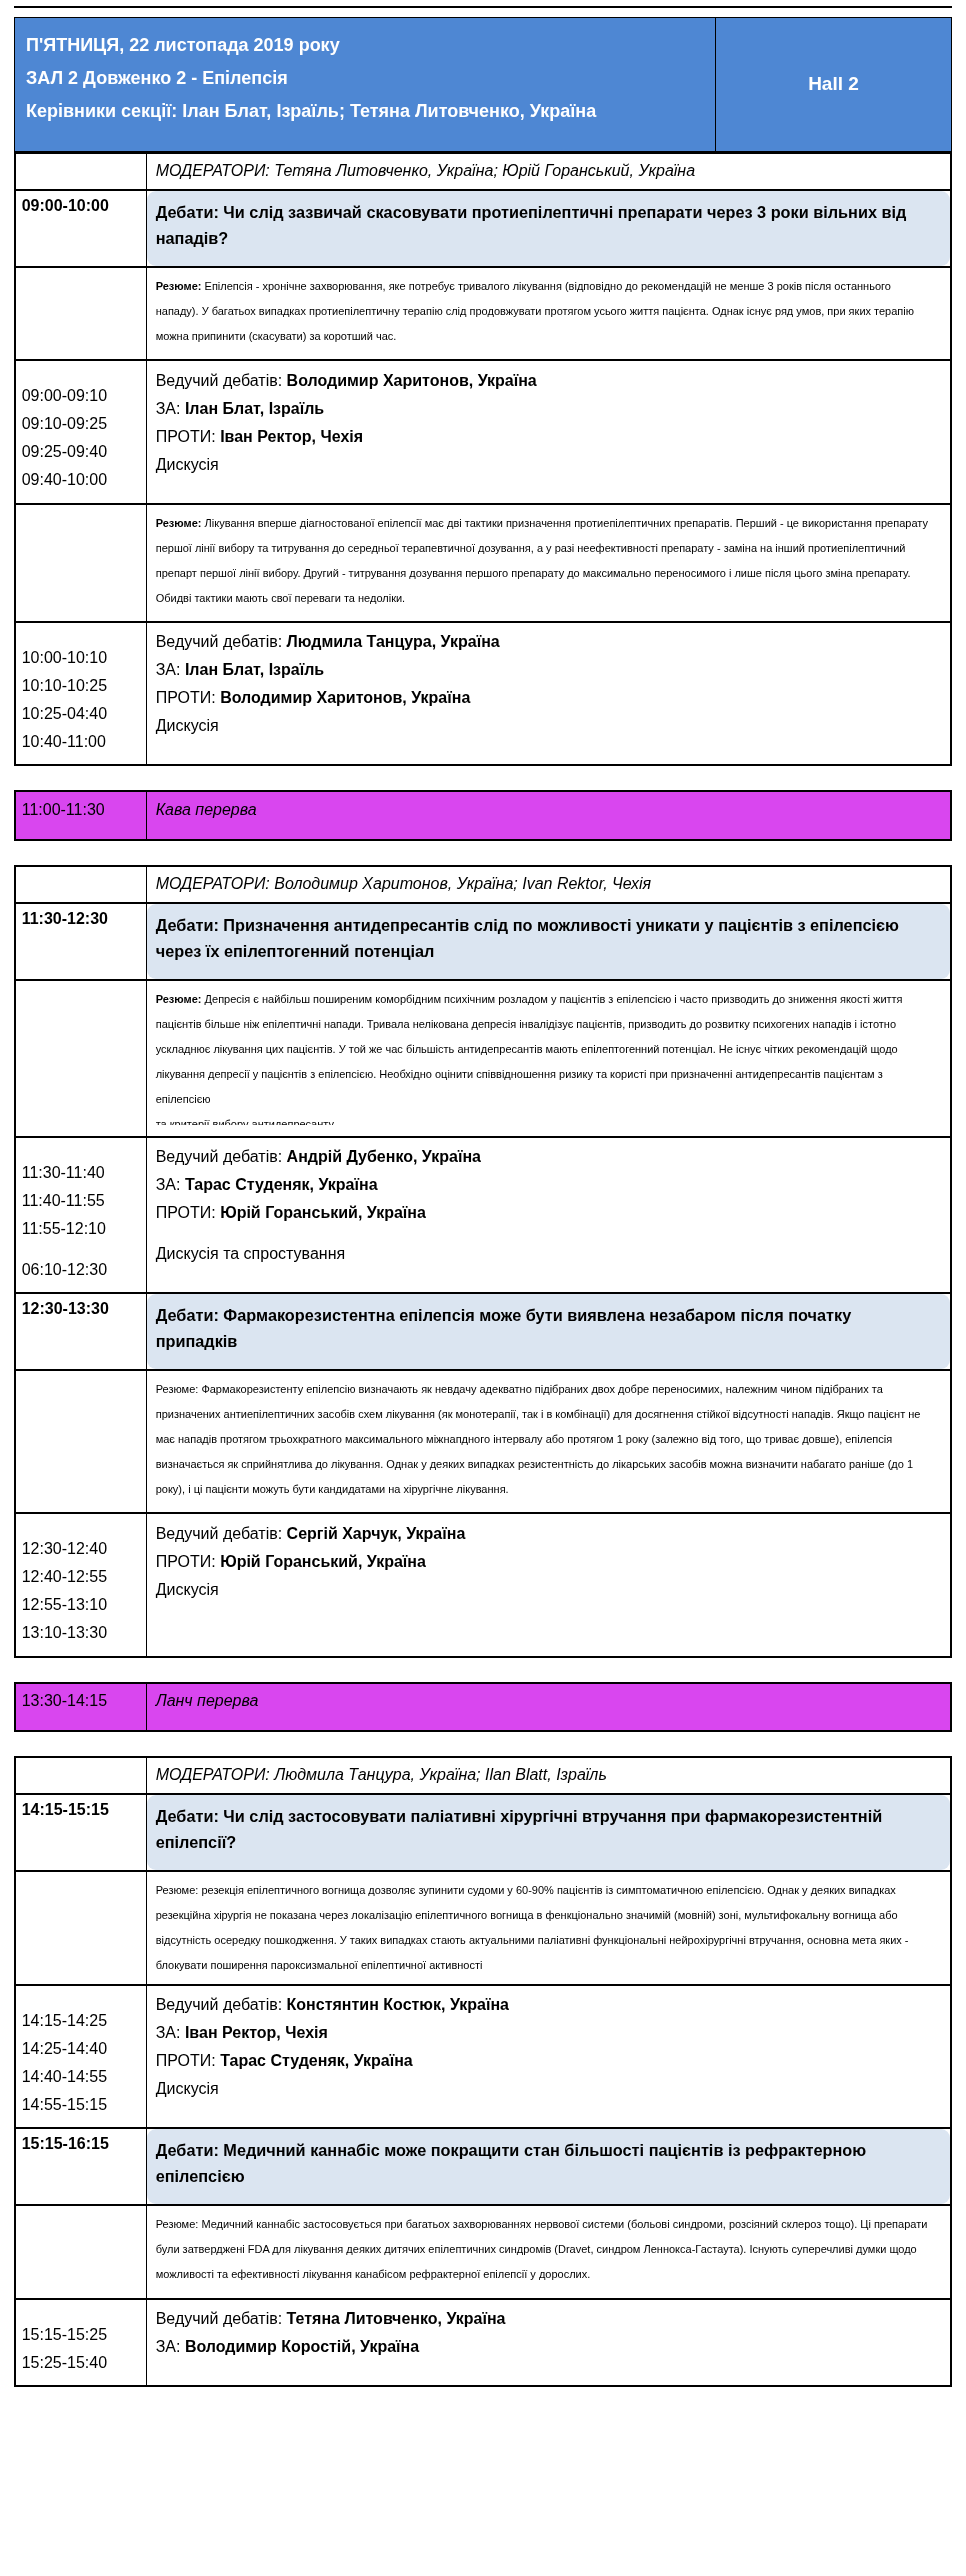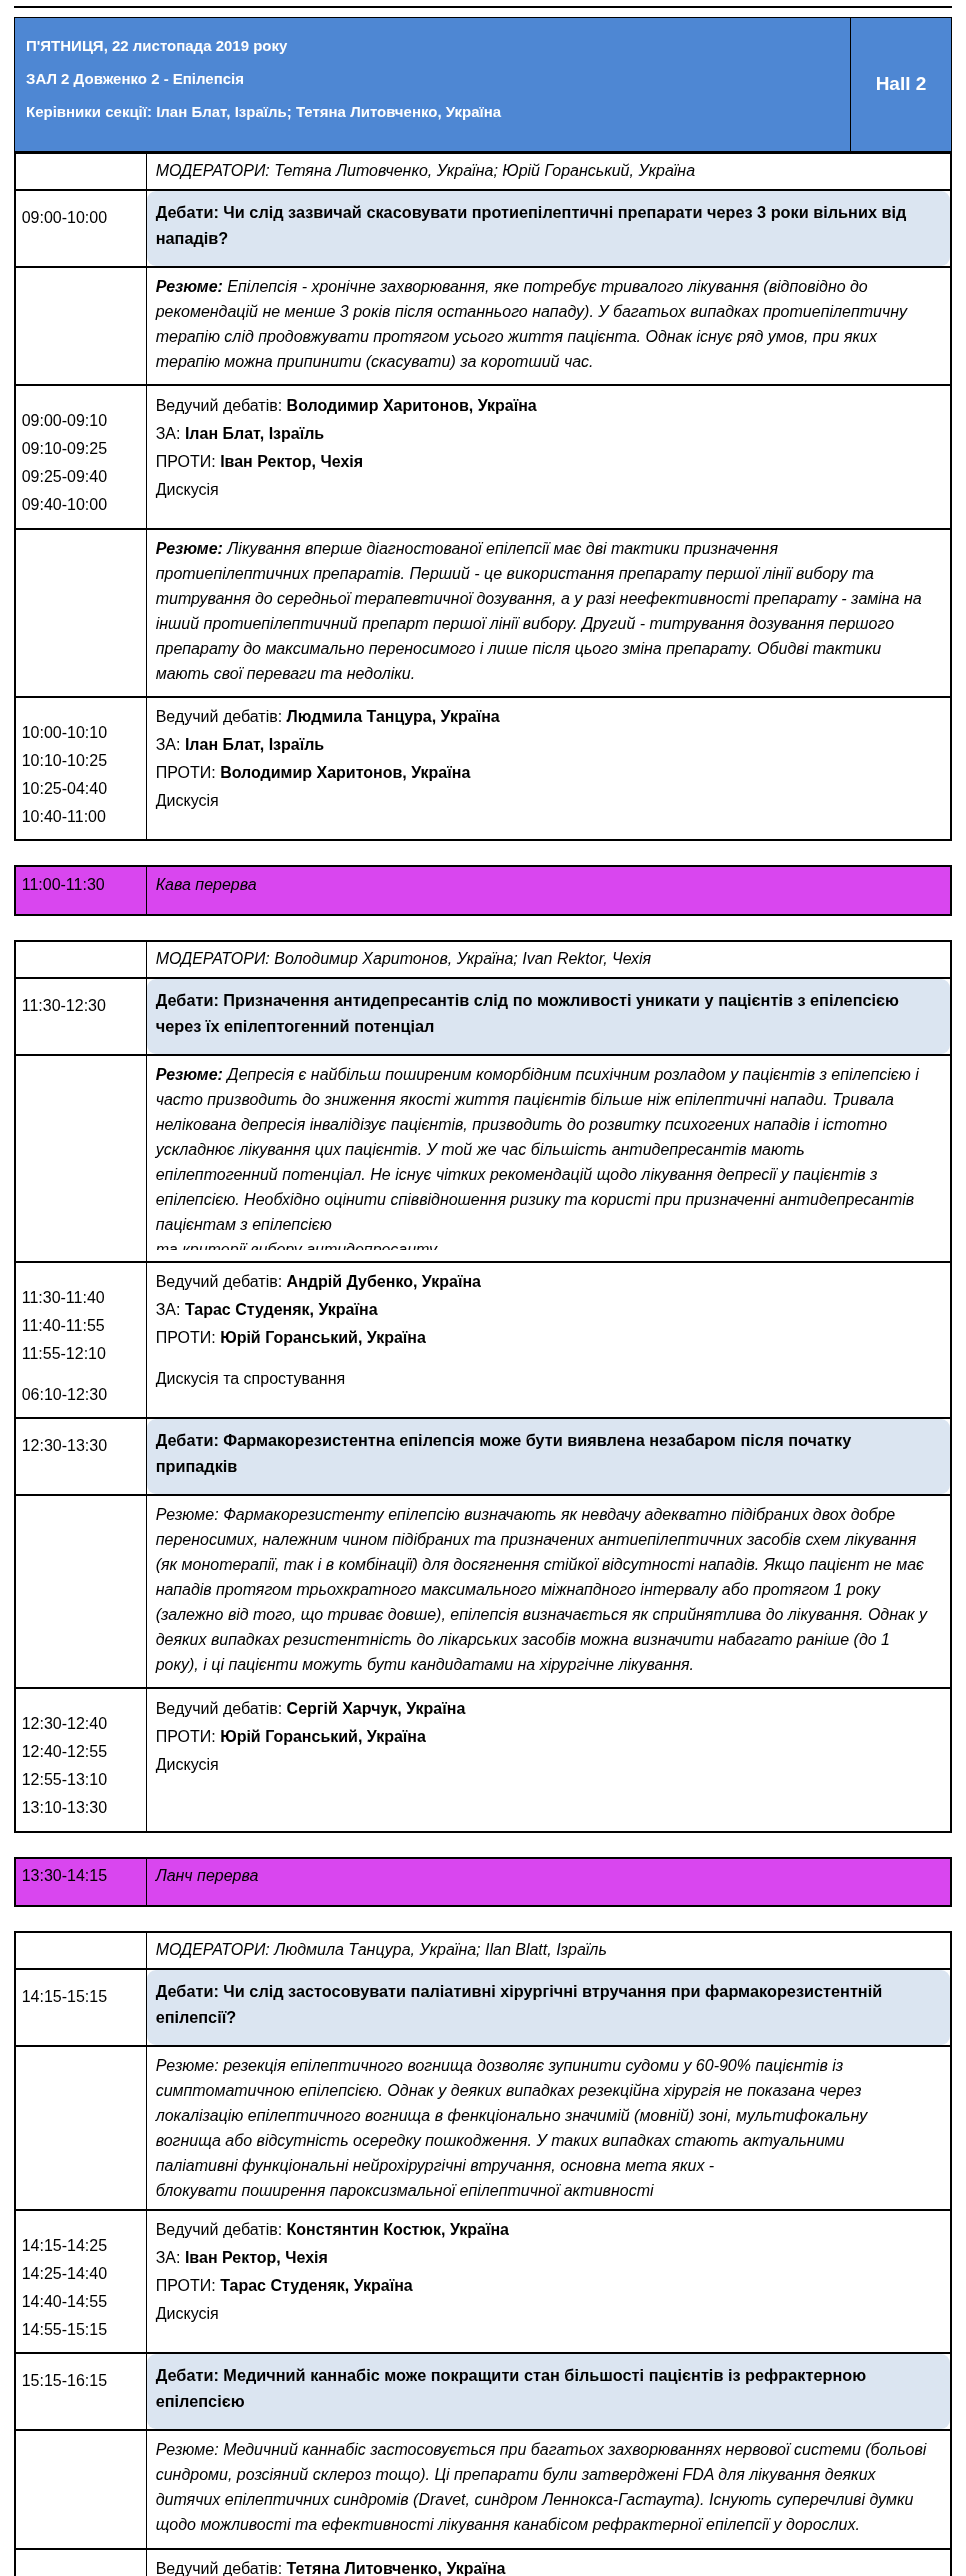--- a/index.html
+++ b/index.html
@@ -5,48 +5,48 @@
   html,body{margin:0;padding:0;background:#ffffff;}
   .page{
     width:966px;min-height:2576px;background:#ffffff;color:#000;
     font-family:"Liberation Sans","DejaVu Sans",sans-serif;
     box-sizing:border-box;padding:6px 14.4px 23px 14.4px;
   }
   .top-rule{border-top:2.3px solid #000;height:0;margin-bottom:9px;}
   
   .header-table{display:flex;border:1.5px solid #000;background:#4E87D3;}
   .header-main{
-    width:836px;box-sizing:border-box;border-right:1.5px solid #000;
+    width:701px;box-sizing:border-box;border-right:1.5px solid #000;
     padding:10.6px 12px 23px 10.6px;color:#fff;font-weight:bold;
-    font-size:15px;line-height:33px;
+    font-size:18px;line-height:33px;
   }
   .header-hall{
     flex:1;display:flex;align-items:center;justify-content:center;
     color:#fff;font-weight:bold;font-size:19px;
   }
   
   .sched-table{border:2.3px solid #000;margin:0;}
   .row{display:flex;}
   .row + .row{border-top:1.5px solid #000;}
   .row.thick{border-top:2.3px solid #000;}
   .time-cell{
     width:131px;flex:none;box-sizing:border-box;border-right:1.5px solid #000;
     padding:3.8px 3px 3.8px 5.3px;font-size:16px;line-height:25px;
   }
   .content-cell{flex:1;box-sizing:border-box;padding:3.8px 21px 3.8px 8.3px;font-size:16px;line-height:25px;}
   
   .mod-row .content-cell{font-style:italic;padding-top:4.5px;padding-bottom:6px;}
   
-  .debate-title-row .time-cell{font-weight:normal;padding-top:14px;}
+  .debate-title-row .time-cell{font-weight:bold;padding-top:2px;}
   .debate-title-row .content-cell{
     background:#DBE5F1;font-weight:bold;font-size:16.3px;line-height:26px;
     padding-top:7.6px;padding-bottom:15px;border-radius:9px;
   }
   
-  .resume-row .content-cell{font-style:italic;font-size:16px;padding-top:6px;padding-bottom:10.6px;}
+  .resume-row .content-cell{font-size:11px;padding-top:6px;padding-bottom:10.6px;}
   .resume-label-bold{font-weight:bold;}
   .resume-tail{height:13.6px;overflow:hidden;}
   .resume-tail.taller{height:20.5px;}
   
   .schedule-row .time-cell{padding-top:21px;padding-bottom:8.3px;}
   .schedule-row .content-cell{padding-top:5.3px;padding-bottom:8.3px;}
   .sline{line-height:28px;white-space:nowrap;}
   .sline .person-name{font-weight:bold;}
   .sline.gapped{margin-top:13px;}
   

